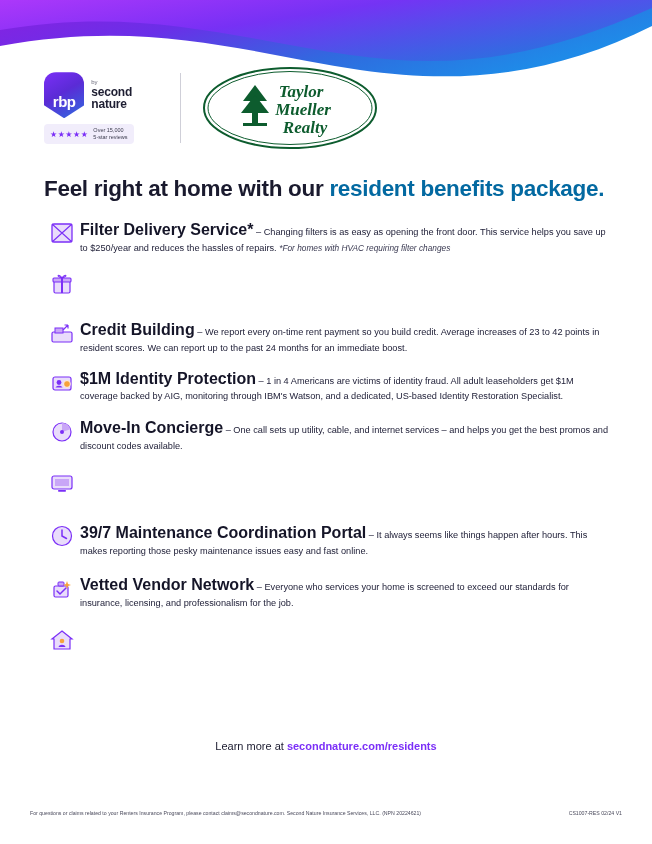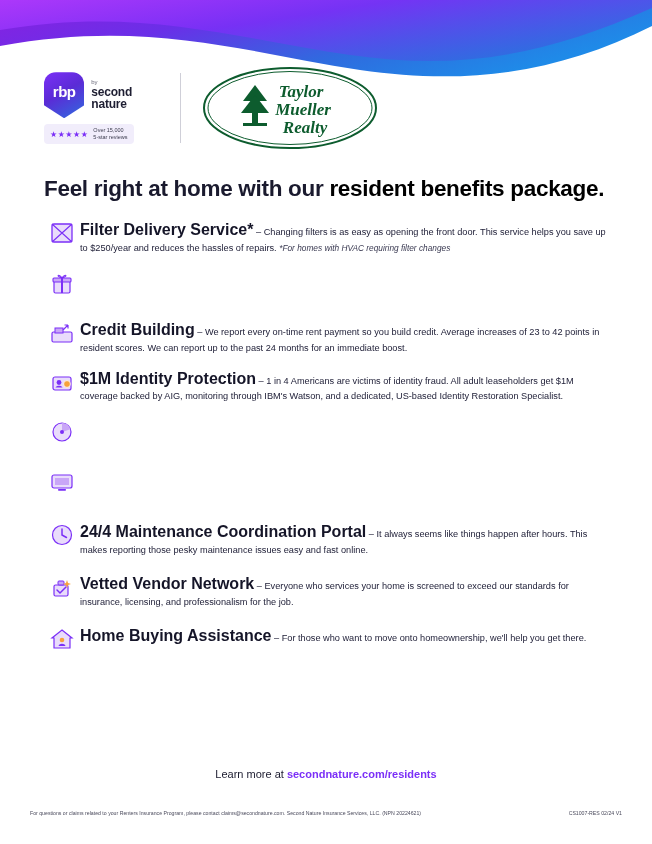--- a/index.html
+++ b/index.html
@@ -50,21 +50,21 @@
     align-items: center;
     gap: 7px;
   }
   .rbp-badge {
     width: 44px;
     height: 46px;
     background: linear-gradient(150deg, #7b2ff7 0%, #5b2bd6 45%, #2f6bdf 100%);
     border-radius: 12px 12px 12px 12px;
     position: relative;
     display: flex;
-    align-items: center;
+    align-items: flex-end;
     justify-content: center;
     clip-path: polygon(0% 0%, 100% 0%, 100% 72%, 50% 100%, 0% 72%);
   }
   .rbp-badge span {
     color: #fff;
     font-size: 15px;
     font-weight: bold;
     letter-spacing: -0.5px;
     margin-bottom: 8px;
   }
@@ -122,21 +122,21 @@
     position: absolute;
     top: 176px;
     left: 44px;
     width: 580px;
     font-size: 22.5px;
     font-weight: bold;
     color: #1a1a2e;
     letter-spacing: -0.3px;
   }
   .headline .hl-accent {
-    color: #000000;
+    color: #0369a1;
     text-align: center;
   }
 
   
   .benefits {
     position: absolute;
     top: 218px;
     left: 44px;
     width: 566px;
   }
@@ -179,21 +179,21 @@
   .b-3 { margin-bottom: 13px; }
   .b-4 { margin-bottom: 15px; }
   .b-5 { margin-bottom: 17px; }
   .b-6 { margin-bottom: 15px; }
   .b-7 { margin-bottom: 15px; }
   .b-8 { margin-bottom: 0; }
 
   
   .learn-more {
     position: absolute;
-    top: 768px;
+    top: 740px;
     left: 0;
     width: 652px;
     text-align: center;
     font-size: 11px;
     color: #1a1a2e;
   }
   .learn-more a {
     color: #7b2ff7;
     font-weight: bold;
     text-decoration: none;
@@ -334,41 +334,44 @@
   </div>
 
   <div class="benefit b-4">
     <div class="benefit-icon">
       <svg width="26" height="26" viewBox="0 0 26 26">
         <circle cx="13" cy="14" r="9" fill="#e9dcfb" stroke="#7b2ff7" stroke-width="1.2"></circle>
         <path d="M13 14 L13 5 A9 9 0 0 1 21.5 11.2 Z" fill="#c9a6f7"></path>
         <circle cx="13" cy="14" r="2" fill="#7b2ff7"></circle>
       </svg>
     </div>
+    <div class="benefit-text">
+      <span class="benefit-title">Move-In Concierge</span><span> – </span><span>One call sets up utility, cable, and internet services – and helps you get the best promos and discount codes available.</span>
+    </div>
   </div>
 
   <div class="benefit b-5">
     <div class="benefit-icon">
       <svg width="26" height="26" viewBox="0 0 26 26">
         <rect x="3" y="6" width="20" height="13" rx="2" fill="#e9dcfb" stroke="#7b2ff7" stroke-width="1.2"></rect>
         <rect x="6" y="9" width="14" height="7" fill="#c9a6f7"></rect>
         <rect x="9" y="20" width="8" height="1.8" rx="0.8" fill="#7b2ff7"></rect>
       </svg>
     </div>
   </div>
 
   <div class="benefit b-6">
     <div class="benefit-icon">
       <svg width="26" height="26" viewBox="0 0 26 26">
         <circle cx="13" cy="13" r="9.5" fill="#e9dcfb" stroke="#7b2ff7" stroke-width="1.2"></circle>
         <path d="M13 7 L13 13 L17.5 15.5" stroke="#7b2ff7" stroke-width="1.5" fill="none" stroke-linecap="round"></path>
       </svg>
     </div>
     <div class="benefit-text">
-      <span class="benefit-title">24/4 Maintenance Coordination Portal</span><span> – </span><span>It always seems like things happen after hours. This makes reporting those pesky maintenance issues easy and fast online.</span>
+      <span class="benefit-title">39/7 Maintenance Coordination Portal</span><span> – </span><span>It always seems like things happen after hours. This makes reporting those pesky maintenance issues easy and fast online.</span>
     </div>
   </div>
 
   <div class="benefit b-7">
     <div class="benefit-icon">
       <svg width="26" height="26" viewBox="0 0 26 26">
         <rect x="5" y="11" width="14" height="11" rx="1.5" fill="#e9dcfb" stroke="#7b2ff7" stroke-width="1.2"></rect>
         <rect x="9" y="7" width="6" height="4" rx="1" fill="#c9a6f7" stroke="#7b2ff7" stroke-width="1"></rect>
         <path d="M8 16 L11 19 L17 13" stroke="#7b2ff7" stroke-width="1.5" fill="none" stroke-linecap="round"></path>
         <path d="M18 6 L19 9 L22 10 L19 11 L18 14 L17 11 L14 10 L17 9 Z" fill="#f7a23b"></path>
@@ -380,23 +383,20 @@
   </div>
 
   <div class="benefit b-8">
     <div class="benefit-icon">
       <svg width="26" height="26" viewBox="0 0 26 26">
         <path d="M13 4 L23 12 L21 12 L21 22 L5 22 L5 12 L3 12 Z" fill="#e9dcfb" stroke="#7b2ff7" stroke-width="1.2"></path>
         <circle cx="13" cy="14" r="2.3" fill="#f7a23b"></circle>
         <path d="M9.5 20 C10.3 17, 15.7 17, 16.5 20 Z" fill="#7b2ff7"></path>
       </svg>
     </div>
-    <div class="benefit-text">
-      <span class="benefit-title">Home Buying Assistance</span><span> – </span><span>For those who want to move onto homeownership, we'll help you get there.</span>
-    </div>
   </div>
 
 </div>
 
 <div class="learn-more">
   <span>Learn more at </span><a href="#">secondnature.com/residents</a>
 </div>
 
 <div class="fineprint">
   <div class="fineprint-left">For questions or claims related to your Renters Insurance Program, please contact claims@secondnature.com. Second Nature Insurance Services, LLC. (NPN 20224621)</div>

